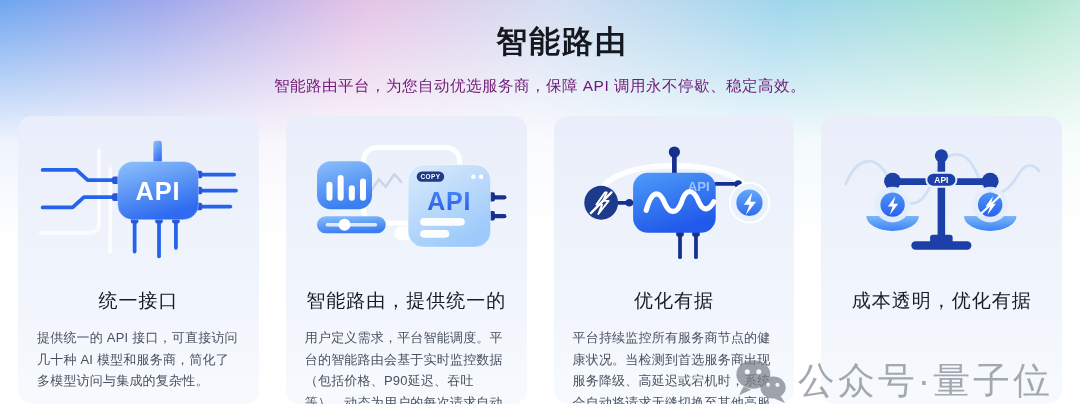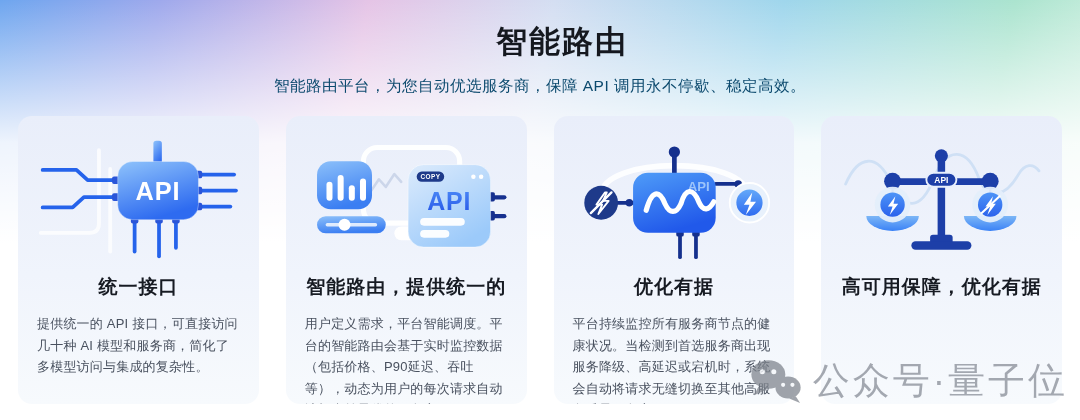--- a/index.html
+++ b/index.html
@@ -12,42 +12,42 @@
     position:absolute; inset:0;
     background:
       linear-gradient(180deg, rgba(255,255,255,0) 0%, rgba(255,255,255,.88) 34%, #ffffff 58%),
       linear-gradient(100deg, #6ea6ef 0%, #9fa9ec 14%, #e5c4e6 32%, #d4def2 48%, #9fd6ec 68%, #abe4cf 88%, #d2f1e2 100%);
   }
   header { position:relative; text-align:center; padding-top:21px; z-index:2; }
   .page-title {
     font-size:31px; font-weight:800; color:#15181f; letter-spacing:2px;margin-left:44px;
   }
   .page-subtitle {
-    margin-top:13px; font-size:15.5px; color:#0c4a6e; letter-spacing:.5px;
+    margin-top:13px; font-size:15.5px; color:#701a75; letter-spacing:.5px;
   }
   .cards {
     position:absolute; left:18px; right:18px; top:116px; bottom:16px;
     display:flex; gap:27px; z-index:1;
   }
   .card {
     flex:1 1 0; border-radius:14px; overflow:hidden;
     background:linear-gradient(180deg,#e9eefa 0%, #f0f4fc 55%, #f7fafd 100%);
     padding:12px 19px 0 19px;
   }
   .art { height:142px; display:flex; align-items:center; justify-content:center; }
   .art svg { display:block; }
   .card-title {
-    text-align:center; font-size:19px; font-weight:700; color:#171b23;
-    margin:4px 0 13px 0; letter-spacing:1px;
+    text-align:center; font-size:19px; font-weight:400; color:#171b23;
+    margin:18px 0 13px 0; letter-spacing:1px;
   }
   .card-body {
     font-size:13px; line-height:1.66; color:#49515f; letter-spacing:.2px;
   }
   .watermark {
-    position:absolute; right:12px; bottom:14px; z-index:3;
+    position:absolute; right:27px; bottom:14px; z-index:3;
     display:flex; align-items:center; gap:8px; opacity:.8;
   }
   .watermark-text {
     font-size:37px; color:#8f949e; letter-spacing:3px; font-weight:400;
   }
 </style>
 </head>
 <body>
 
 <div class="canvas">
@@ -239,21 +239,21 @@
           <g>
             <circle cx="160" cy="72" r="19" fill="#e4eefb" opacity="0.95"></circle>
             <circle cx="160" cy="72" r="13" fill="url(#g4b)"></circle>
             <polygon points="163,63 155,74 160,74 157,83 166,71 161,71" fill="#ffffff"></polygon>
             <line x1="151" y1="81" x2="170" y2="63" stroke="#ffffff" stroke-width="2.2" stroke-linecap="round"></line>
           </g>
           <rect x="92" y="38" width="32" height="15" rx="7.5" fill="#1d3fa8" stroke="#e8effc" stroke-width="2"></rect>
           <text x="108" y="49" text-anchor="middle" font-size="9" font-weight="bold" fill="#ffffff">API</text>
         </svg>
       </div>
-      <h2 class="card-title">高可用保障，优化有据</h2>
+      <h2 class="card-title">成本透明，优化有据</h2>
     </section>
 
   </main>
 
   <div class="watermark">
     <svg width="58" height="46" viewBox="0 0 52 42">
       <g fill="#7c818a" opacity="0.9">
         <ellipse cx="19" cy="15" rx="15.5" ry="13"></ellipse>
         <polygon points="10,26 6,34 17,29"></polygon>
         <ellipse cx="37" cy="27" rx="11.5" ry="10"></ellipse>

